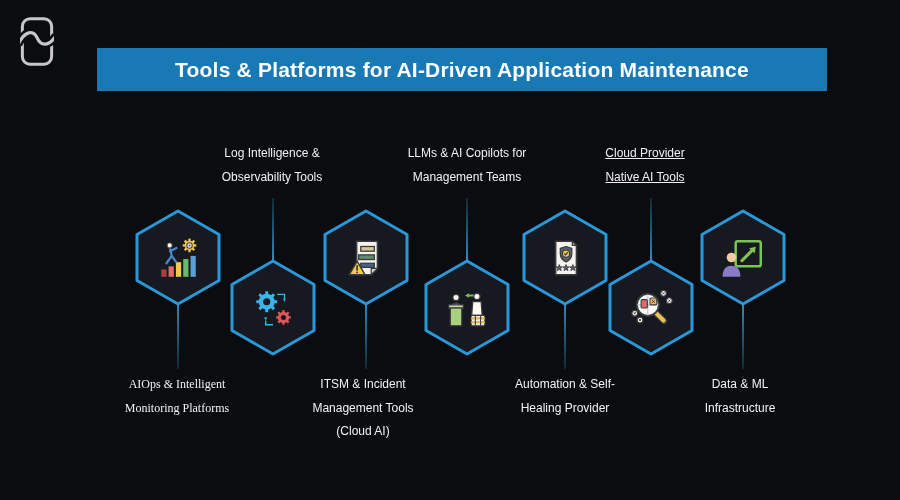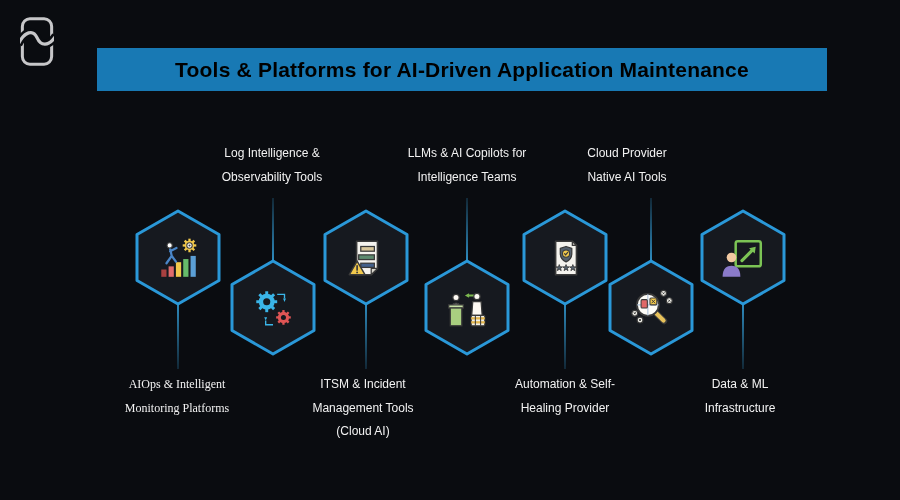--- a/index.html
+++ b/index.html
@@ -7,21 +7,21 @@
     position:relative; width:900px; height:500px; overflow:hidden;
     background:#0a0c10; font-family:"Liberation Sans", sans-serif;
   }
   .logo { position:absolute; left:20px; top:15px; width:34px; height:53px; }
 
   .banner {
     position:absolute; left:97px; top:48px; width:730px; height:43px;
     background:#1879b4; display:flex; align-items:center; justify-content:center;
   }
   .banner h1 {
-    margin:0; font-size:21px; font-weight:700; color:#000000; letter-spacing:.2px;
+    margin:0; font-size:21px; font-weight:700; color:#ffffff; letter-spacing:.2px;
     white-space:nowrap;
   }
 
   .hex { position:absolute; width:86px; height:97px; }
   .hex .hexsvg { position:absolute; left:0; top:0; width:86px; height:97px; }
   .hex .icon {
     position:absolute; left:50%; top:50%; width:46px; height:46px;
     transform:translate(-50%,-50%);
   }
   .hex1 { left:135px; top:209px; }
@@ -40,21 +40,21 @@
   .c1 { left:177px; } .c3 { left:365px; } .c5 { left:564px; } .c7 { left:742px; }
   .c2 { left:272px; } .c4 { left:466px; } .c6 { left:650px; }
 
   .label {
     position:absolute; width:230px; text-align:center;
     color:#f2f2f2; font-size:12px; line-height:23.5px; font-weight:400;
   }
   .label span { display:block; }
   .label.above { top:142px; }
   .label.below { top:373px; }
-  .lab-log { left:157px; } .lab-llm { left:352px; } .lab-cloud { left:512px; }
+  .lab-log { left:157px; } .lab-llm { left:352px; } .lab-cloud { left:530px;text-decoration:underline; }
   .lab-aiops { left:62px;font-family:Liberation Serif, serif; } .lab-itsm { left:248px; }
   .lab-auto { left:450px; } .lab-data { left:625px; }
 </style>
 </head>
 <body>
 
 <div class="canvas">
 
   <svg class="logo" viewBox="0 0 36 54" aria-hidden="true">
     <rect x="2.5" y="3" width="31" height="48" rx="8" fill="none" stroke="#c7c7c9" stroke-width="3.2"></rect>
@@ -210,21 +210,21 @@
       <path d="M2.5,40 C2.5,32 6.5,29.5 11,29.5 C15.5,29.5 19.5,32 19.5,40 Z" fill="#8a7ac9"></path>
     </svg>
   </div>
 
   <div class="label above lab-log">
     <span>Log Intelligence &amp;</span>
     <span>Observability Tools</span>
   </div>
   <div class="label above lab-llm">
     <span>LLMs &amp; AI Copilots for</span>
-    <span>Intelligence Teams</span>
+    <span>Management Teams</span>
   </div>
   <div class="label above lab-cloud">
     <span>Cloud Provider</span>
     <span>Native AI Tools</span>
   </div>
 
   <div class="label below lab-aiops">
     <span>AIOps &amp; Intelligent</span>
     <span>Monitoring Platforms</span>
   </div>

